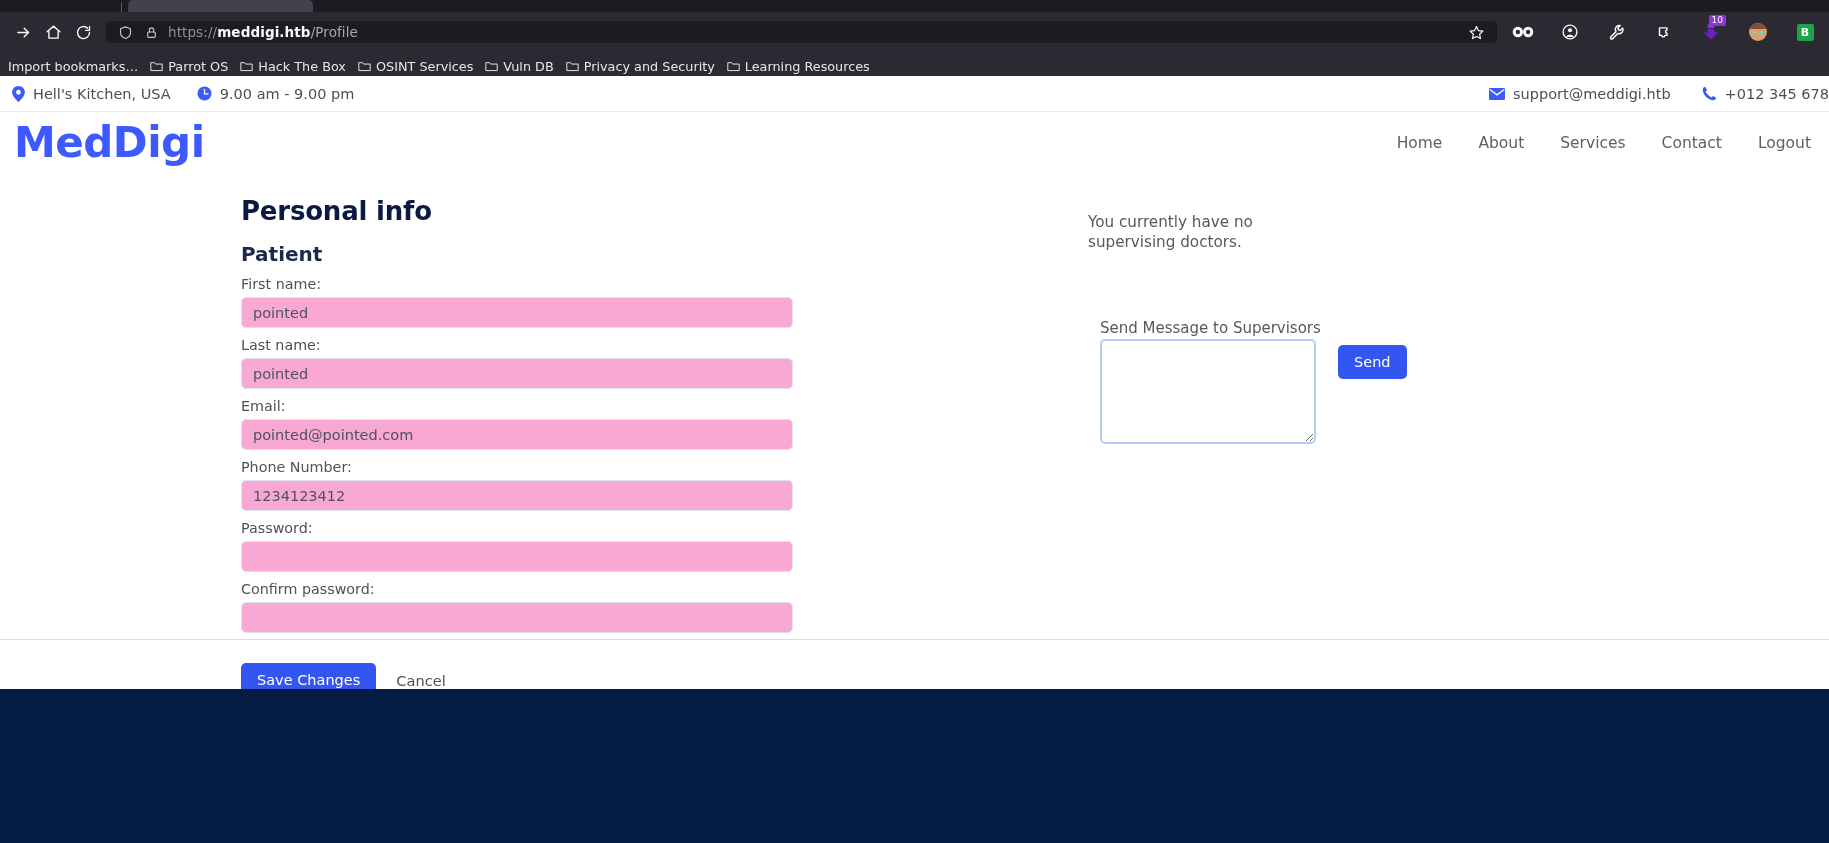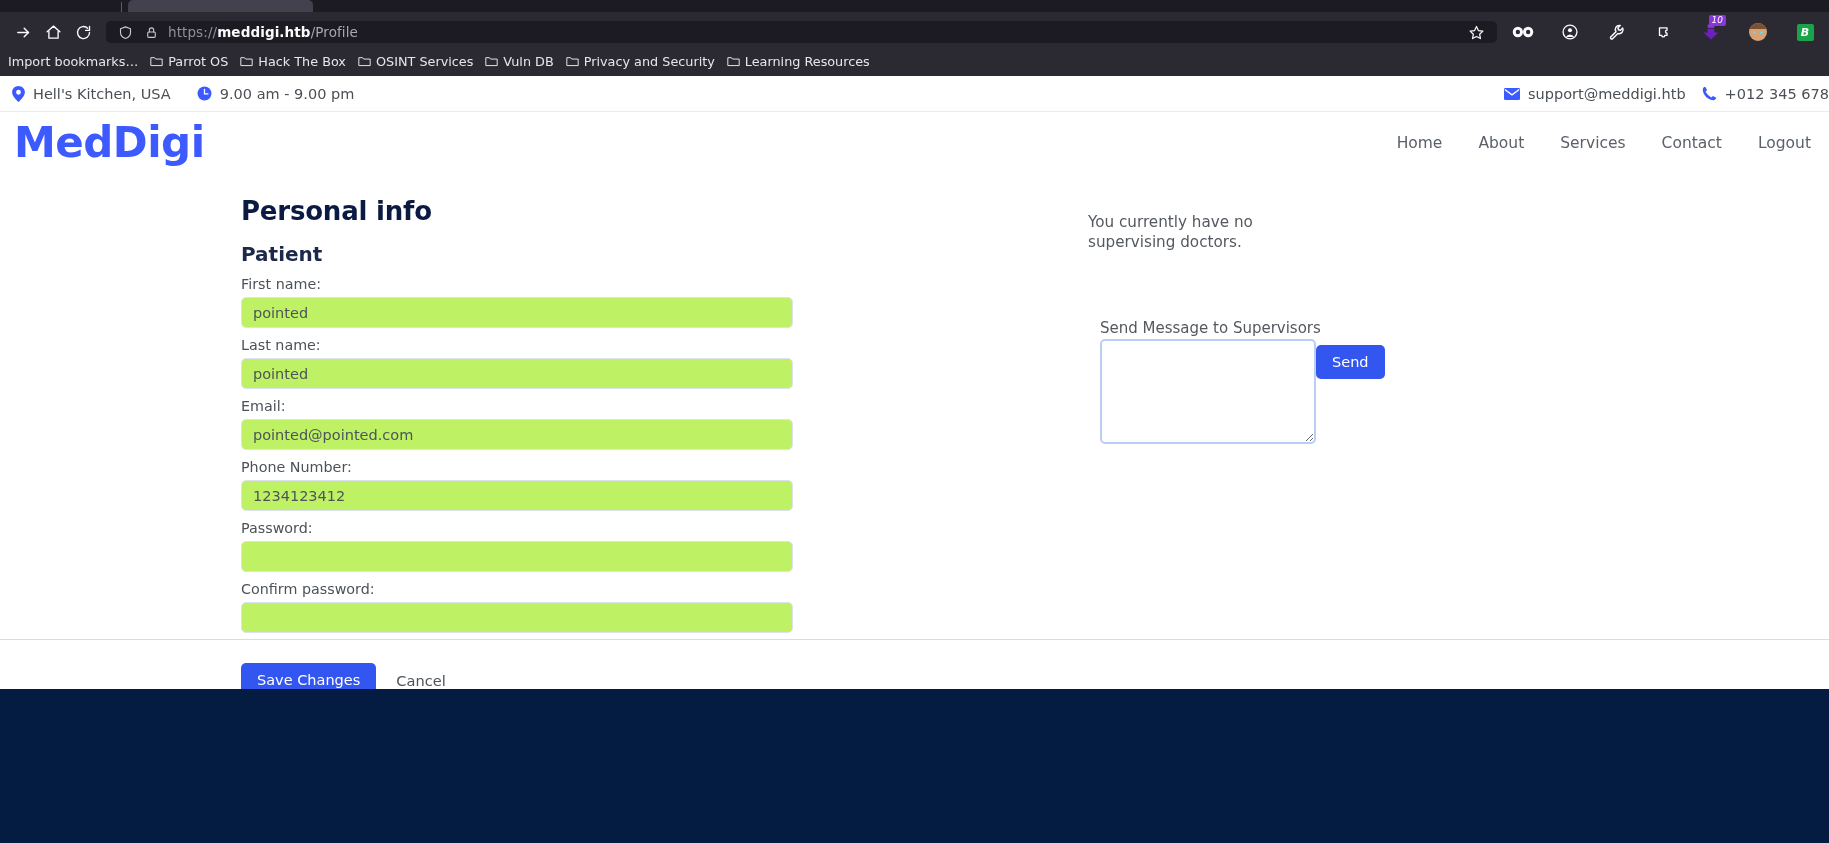--- a/index.html
+++ b/index.html
@@ -78,21 +78,20 @@
     letter-spacing: .1px;
   }
   #url-text .host { color: #fbfbfe; font-weight: 600; }
   #url-text .path { color: #a7a7b4; }
   #star-btn { margin-left: auto; }
 
   #toolbar-right {
     display: flex; align-items: center; gap: 15px;
     flex: 0 0 auto;
     padding-left: 4px;
-    font-style: italic;
   }
   .ext-icon {
     width: 32px; height: 30px;
     display: flex; align-items: center; justify-content: center;
     position: relative;
     color: #fbfbfe;
   }
   .dl-badge {
     position: absolute;
     top: -2px; right: 1px;
@@ -129,21 +128,21 @@
     font-size: 11px; font-weight: bold;
     display: flex; align-items: center; justify-content: center;
     border-radius: 2px;
     font-family: "DejaVu Sans", sans-serif;
   }
 
   #bookmarks-bar {
     height: 24px;
     background: #2b2a33;
     display: flex;
-    align-items: flex-start;
+    align-items: flex-end;
     padding: 0 2px;
     overflow: hidden;
     white-space: nowrap;
   }
   .bm-item {
     display: flex; align-items: center;
     gap: 5px;
     padding: 2px 6px;
     color: #e6e6ed;
     font-size: 12.8px;
@@ -168,21 +167,21 @@
   
   #site-topbar {
     height: 36px;
     display: flex;
     align-items: center;
     border-bottom: 1px solid #e9ecef;
     padding: 0 0 0 0;
     position: relative;
   }
   .topbar-left { display: flex; align-items: center; gap: 26px; padding-left: 12px; }
-  .topbar-right { display: flex; align-items: center; gap: 16px; margin-left: auto; padding-right: 0px; }
+  .topbar-right { display: flex; align-items: center; gap: 31px; margin-left: auto; padding-right: 0px; }
   .tb-item {
     display: flex; align-items: center; gap: 8px;
     font-size: 14.5px; color: #4a5056;
   }
   .tb-item .ic { color: #3d5afe; display: flex; align-items: center; }
 
   
   #site-header {
     height: 62px;
     display: flex;
@@ -236,21 +235,21 @@
     display: block;
     font-size: 14.3px;
     color: #4c5258;
     margin: 0 0 5px 0;
   }
   .field-input {
     width: 552px;
     height: 31px;
     border: 1px solid #dde2f1;
     border-radius: 5px;
-    background: #bef264;
+    background: #f9a8d4;
     font-size: 14.5px;
     color: #4e545a;
     padding: 0 11px;
     margin-bottom: 9px;
     font-family: "DejaVu Sans", "Liberation Sans", sans-serif;
     outline: none;
   }
   #form-actions {
     display: flex; align-items: center;
     gap: 14px;
@@ -290,21 +289,21 @@
     position: absolute;
     left: 12px; top: 107px;
     width: 420px;
   }
   #send-label {
     font-size: 15px;
     color: #54595f;
     display: block;
     margin-bottom: 2px;
   }
-  #send-row { display: flex; align-items: flex-start; }
+  #send-row { display: flex; align-items: flex-start; gap: 22px; }
   #message-textarea {
     width: 216px;
     height: 105px;
     border: 2px solid #b9cdf5;
     border-radius: 5px;
     background: #fff;
     resize: both;
     font-family: "DejaVu Sans", "Liberation Sans", sans-serif;
     font-size: 14px;
     padding: 5px;

